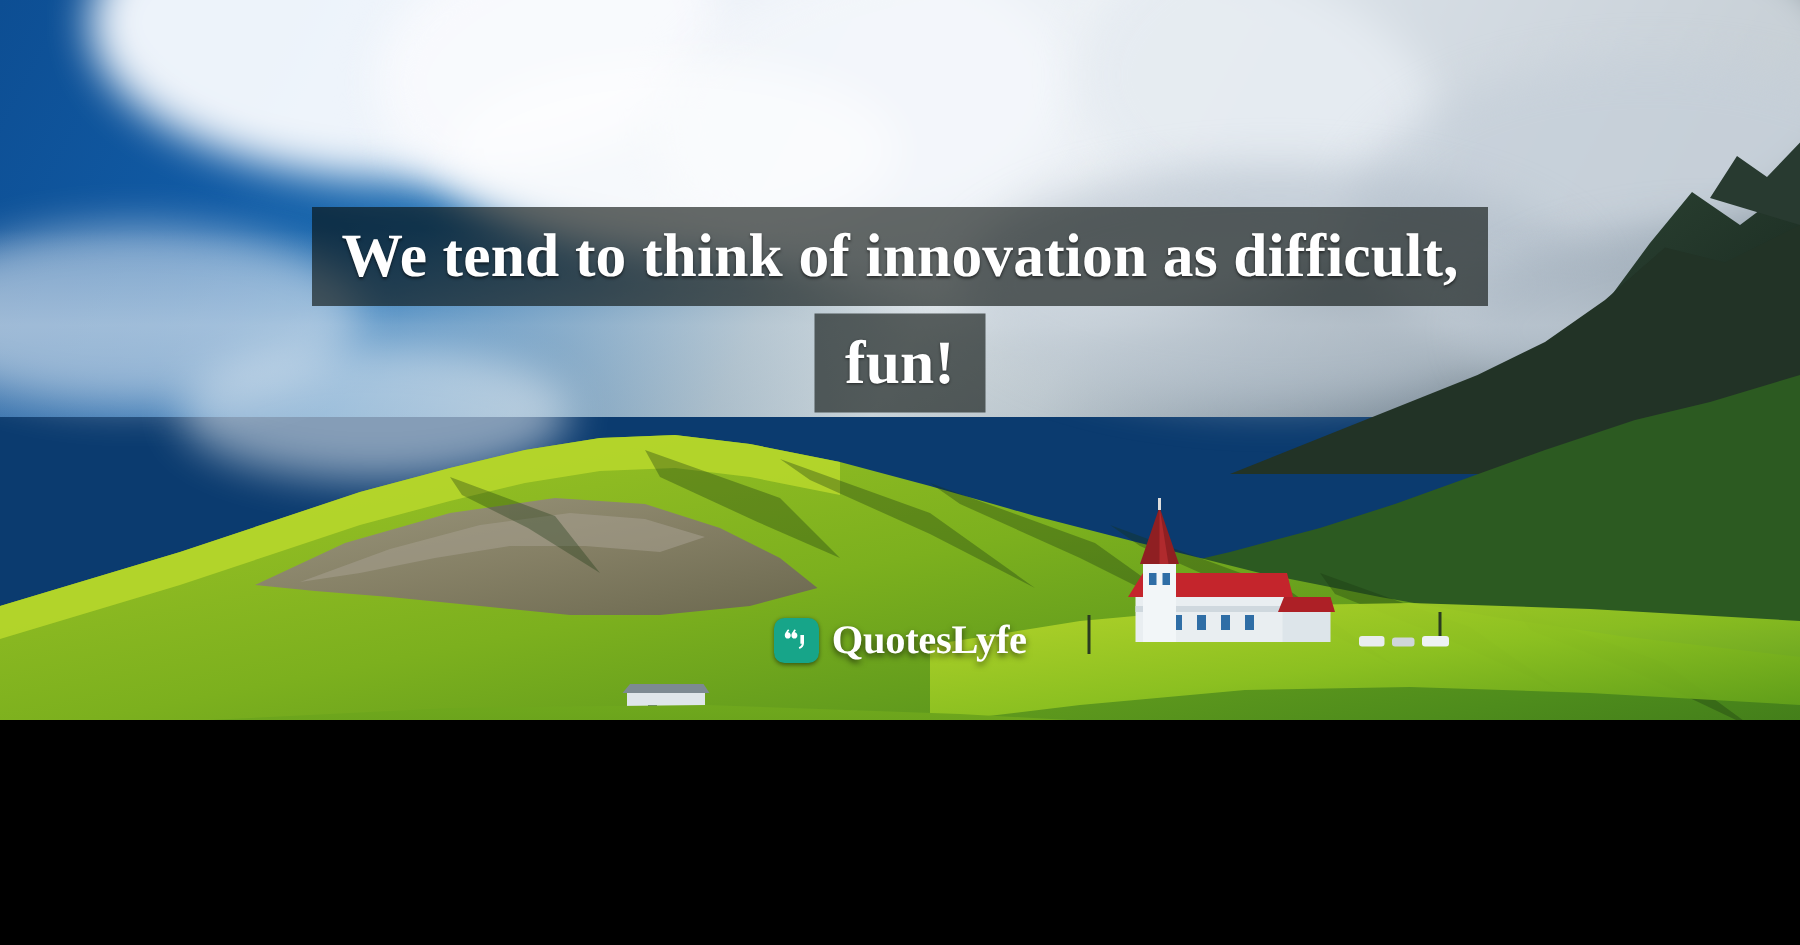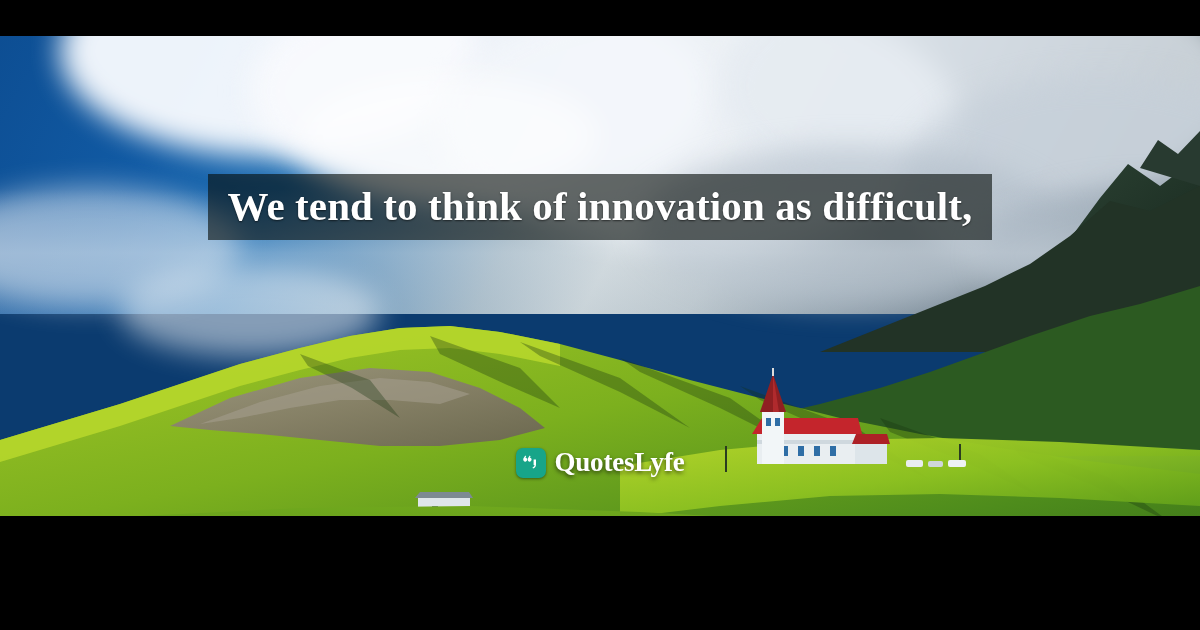--- a/index.html
+++ b/index.html
@@ -7,21 +7,20 @@
     padding: 0;
     background: #000;
   }
   #stage {
     position: relative;
     width: 1200px;
     height: 480px;
     overflow: hidden;
     font-family: "Liberation Serif", "DejaVu Serif", serif;
     background: #0b3b6f;
-    margin-top: 36px;
   }
 
   
   .sky {
     position: absolute;
     inset: 0 0 42% 0;
     background:
       linear-gradient(118deg,
         #0d4e93 0%,
         #115ba5 16%,
@@ -352,20 +351,21 @@
         <ellipse cx="440" cy="552" rx="56" ry="22"></ellipse>
         <ellipse cx="520" cy="560" rx="44" ry="18"></ellipse>
         <ellipse cx="140" cy="540" rx="36" ry="14"></ellipse>
         <ellipse cx="620" cy="556" rx="40" ry="16"></ellipse>
       </g>
     </svg>
   </div>
 
   <div class="quote">
     <span class="qline">We tend to think of innovation as difficult,</span>
+    <span class="qline">fun!</span>
   </div>
 
 
   <div class="logo-wrap">
     <span class="logo-mark">
       <svg width="20" height="20" viewBox="0 0 20 20" xmlns="http://www.w3.org/2000/svg">
         <path d="M3.2 4.2c-.6.6-1 1.5-1 2.4 0 1.2.9 2.1 2 2.1s2-.9 2-2.1c0-1.1-.8-2-1.9-2.1.2-.4.5-.8.9-1.1l-.7-.9c-.5.4-1 .9-1.3 1.7z" fill="#ffffff"></path>
         <path d="M7.6 4.2c-.6.6-1 1.5-1 2.4 0 1.2.9 2.1 2 2.1s2-.9 2-2.1c0-1.1-.8-2-1.9-2.1.2-.4.5-.8.9-1.1l-.7-.9c-.5.4-1 .9-1.3 1.7z" fill="#ffffff"></path>
         <path d="M12.6 6.4h2.4v5.2c0 2-1.1 3.4-3 4l-.5-1.2c1.2-.4 1.9-1.2 2-2.3h-.9V6.4z" fill="#ffffff"></path>
       </svg>

